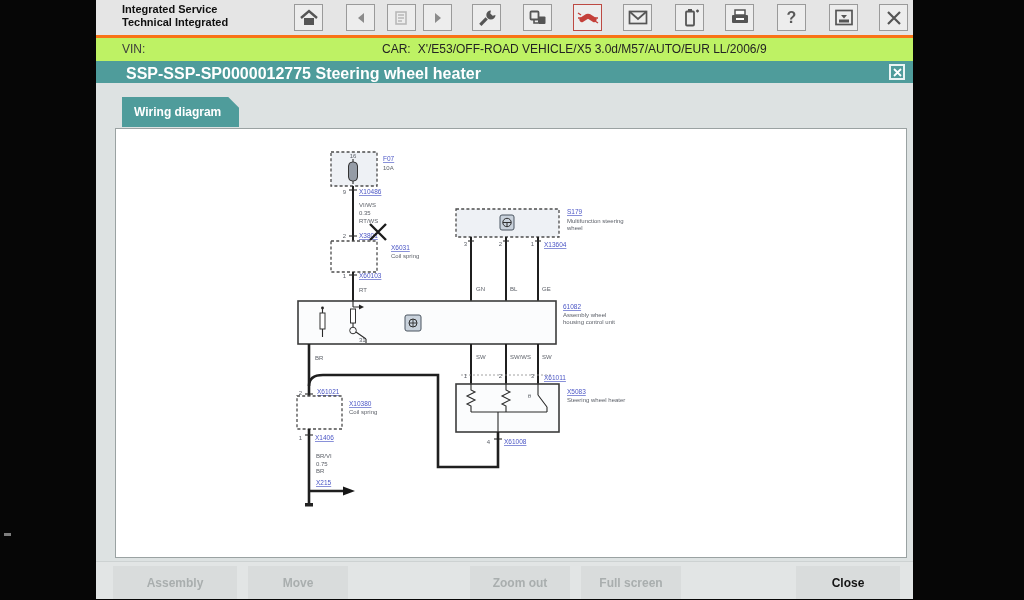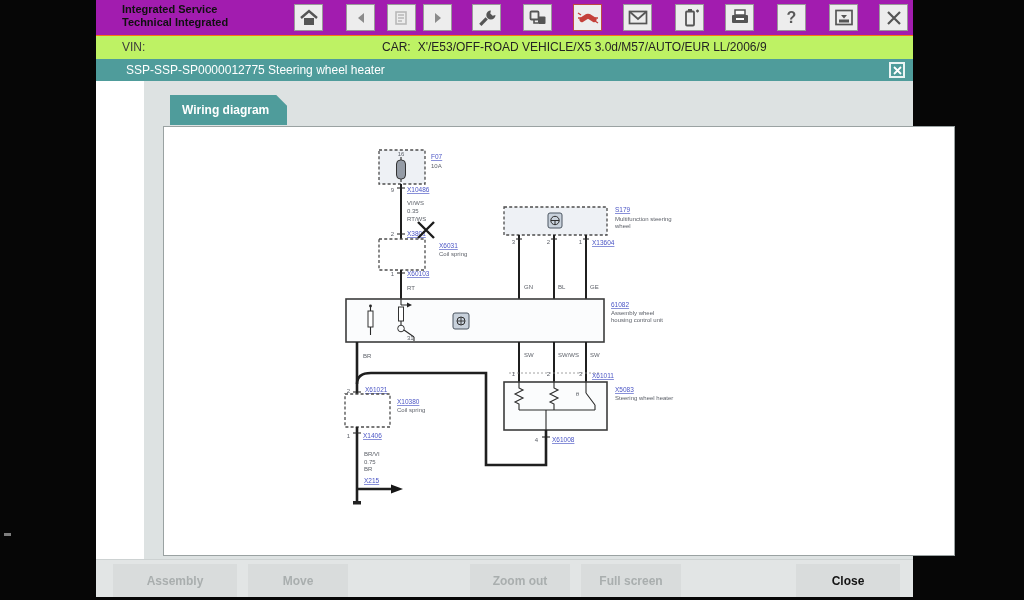--- a/index.html
+++ b/index.html
@@ -1,42 +1,42 @@
 <!DOCTYPE html>
 <html><head>
 <meta charset="utf-8">
 <style>
   html,body{margin:0;padding:0;}
   body{width:1024px;height:600px;background:#060606;position:relative;overflow:hidden;
        font-family:"Liberation Sans",sans-serif;}
   .window{position:absolute;left:96px;top:0;width:817px;height:595px;background:#ffffff;}
 
   
-  .toolbar{position:relative;height:35px;background:#a21caf;border-bottom:1px solid #f97316;}
+  .toolbar{position:relative;height:35px;background:#e5e5e5;border-bottom:3px solid #f97316;}
   .app-title{position:absolute;left:26px;top:3px;font-size:11px;font-weight:700;color:#101010;line-height:13px;}
   .tbtn{position:absolute;top:4px;width:29px;height:27px;background:#ededed;border:1px solid #9a9a9a;
         box-sizing:border-box;display:flex;align-items:center;justify-content:center;padding:0;}
   .tbtn.red{border-color:#bd4a43;}
   .tbtn svg{display:block;}
   .qmark{font-size:16px;font-weight:700;color:#5a5a5a;line-height:1;}
 
   
   .vehicle-bar{position:relative;height:23px;background:#bef264;font-size:12px;color:#3d3d3d;}
   .vin{position:absolute;left:26px;top:4px;}
   .car{position:absolute;left:286px;top:4px;color:#242424;}
   .car b{font-weight:400;margin-right:7px;}
 
   
   .titlebar{position:relative;height:22px;background:#4f9c9b;color:#ffffff;}
-  .doc-title{position:absolute;left:30px;top:4px;font-size:12px;font-weight:400;}
+  .doc-title{position:absolute;left:30px;top:4px;font-size:16px;font-weight:700;}
   .doc-close{position:absolute;right:8px;top:3px;width:16px;height:16px;border:2px solid #eaf4f4;
              box-sizing:border-box;display:flex;align-items:center;justify-content:center;cursor:pointer;}
 
   
-  .content{position:relative;height:478px;background:#dde2e2;margin-left:48px;}
+  .content{position:relative;height:478px;background:#dde2e2;}
   .tab{position:absolute;left:26px;top:14px;height:30px;background:#4f9c9b;color:#fff;
        font-size:12px;font-weight:700;padding:0 18px 0 12px;display:flex;align-items:center;
        clip-path:polygon(0 0,calc(100% - 11px) 0,100% 11px,100% 100%,0 100%);}
   .canvas{position:absolute;left:19px;top:45px;width:790px;height:428px;background:#ffffff;
           border:1px solid #9aa2a2;box-sizing:content-box;}
 
   
   .footer{position:relative;height:37px;background:#e2e5e5;border-top:1px solid #cdd2d2;}
   .fbtn{position:absolute;top:4px;height:33px;background:#d9dcdc;border:none;
         font-family:"Liberation Sans",sans-serif;font-size:12px;font-weight:700;}

